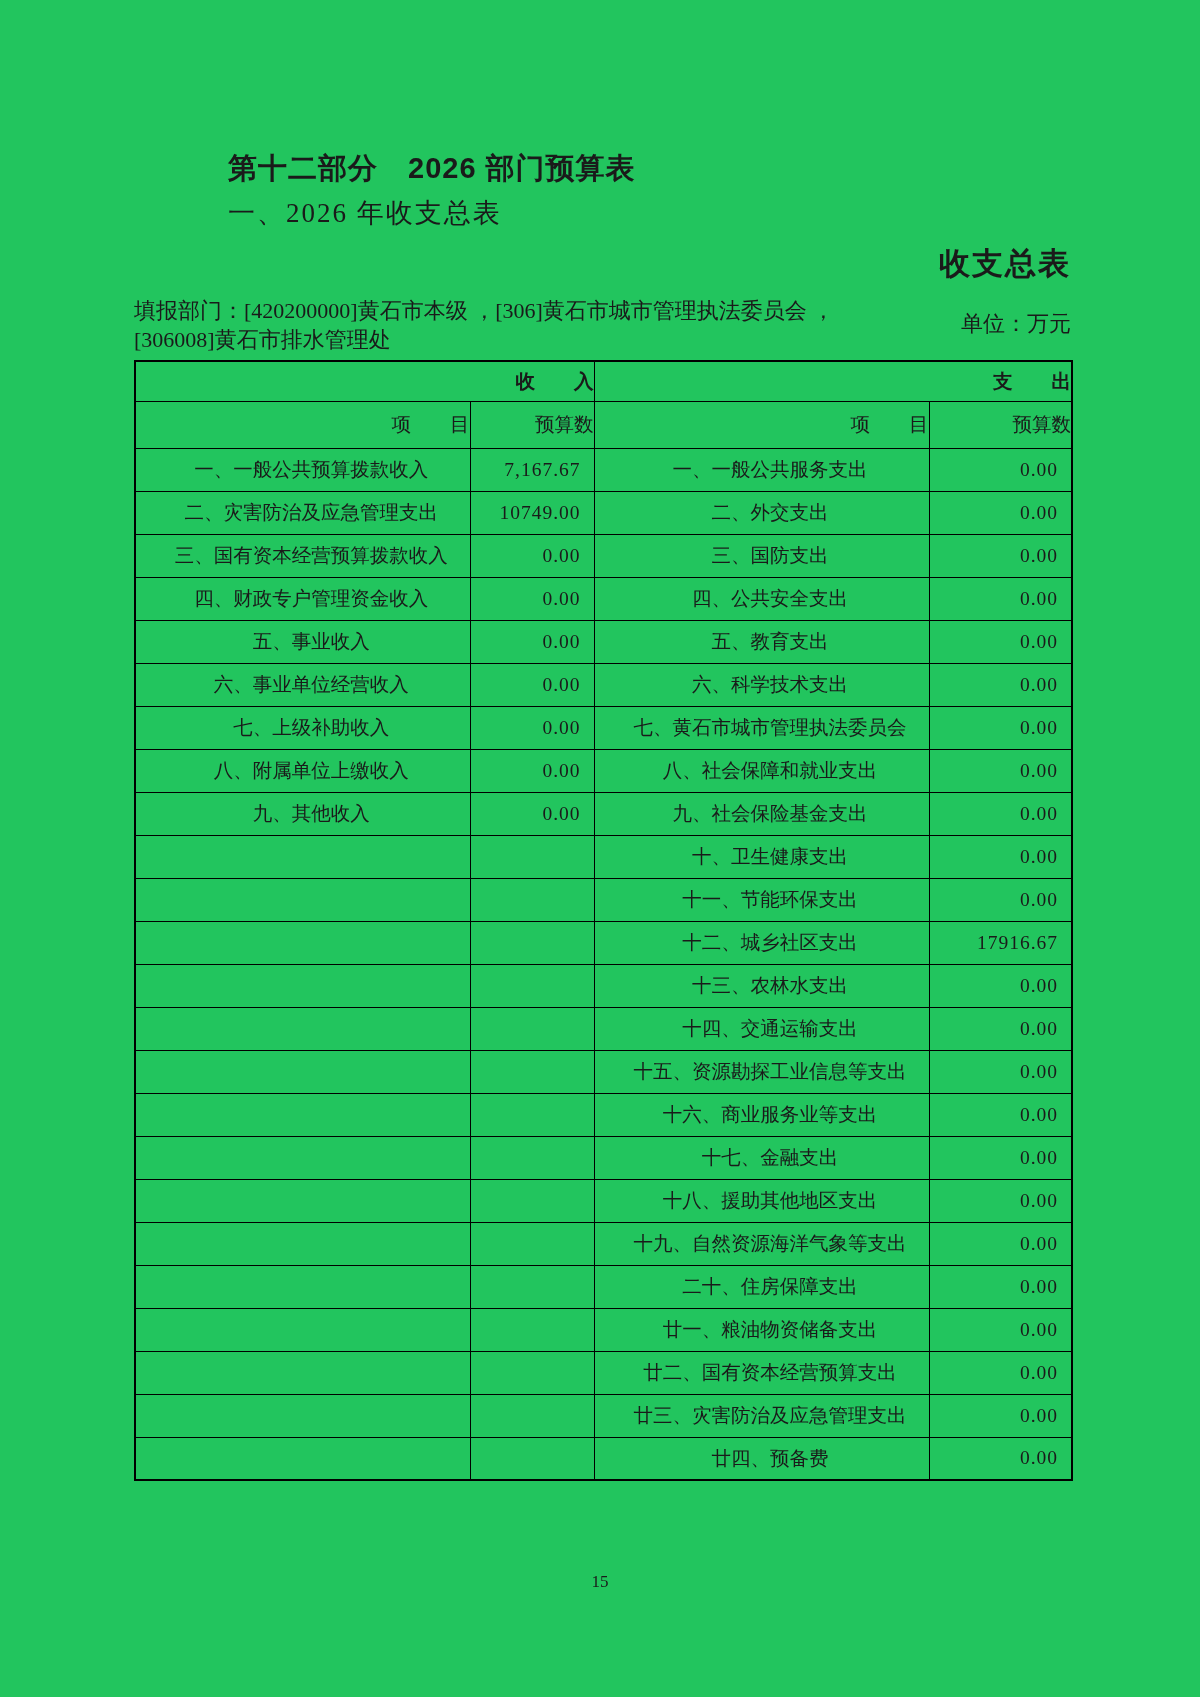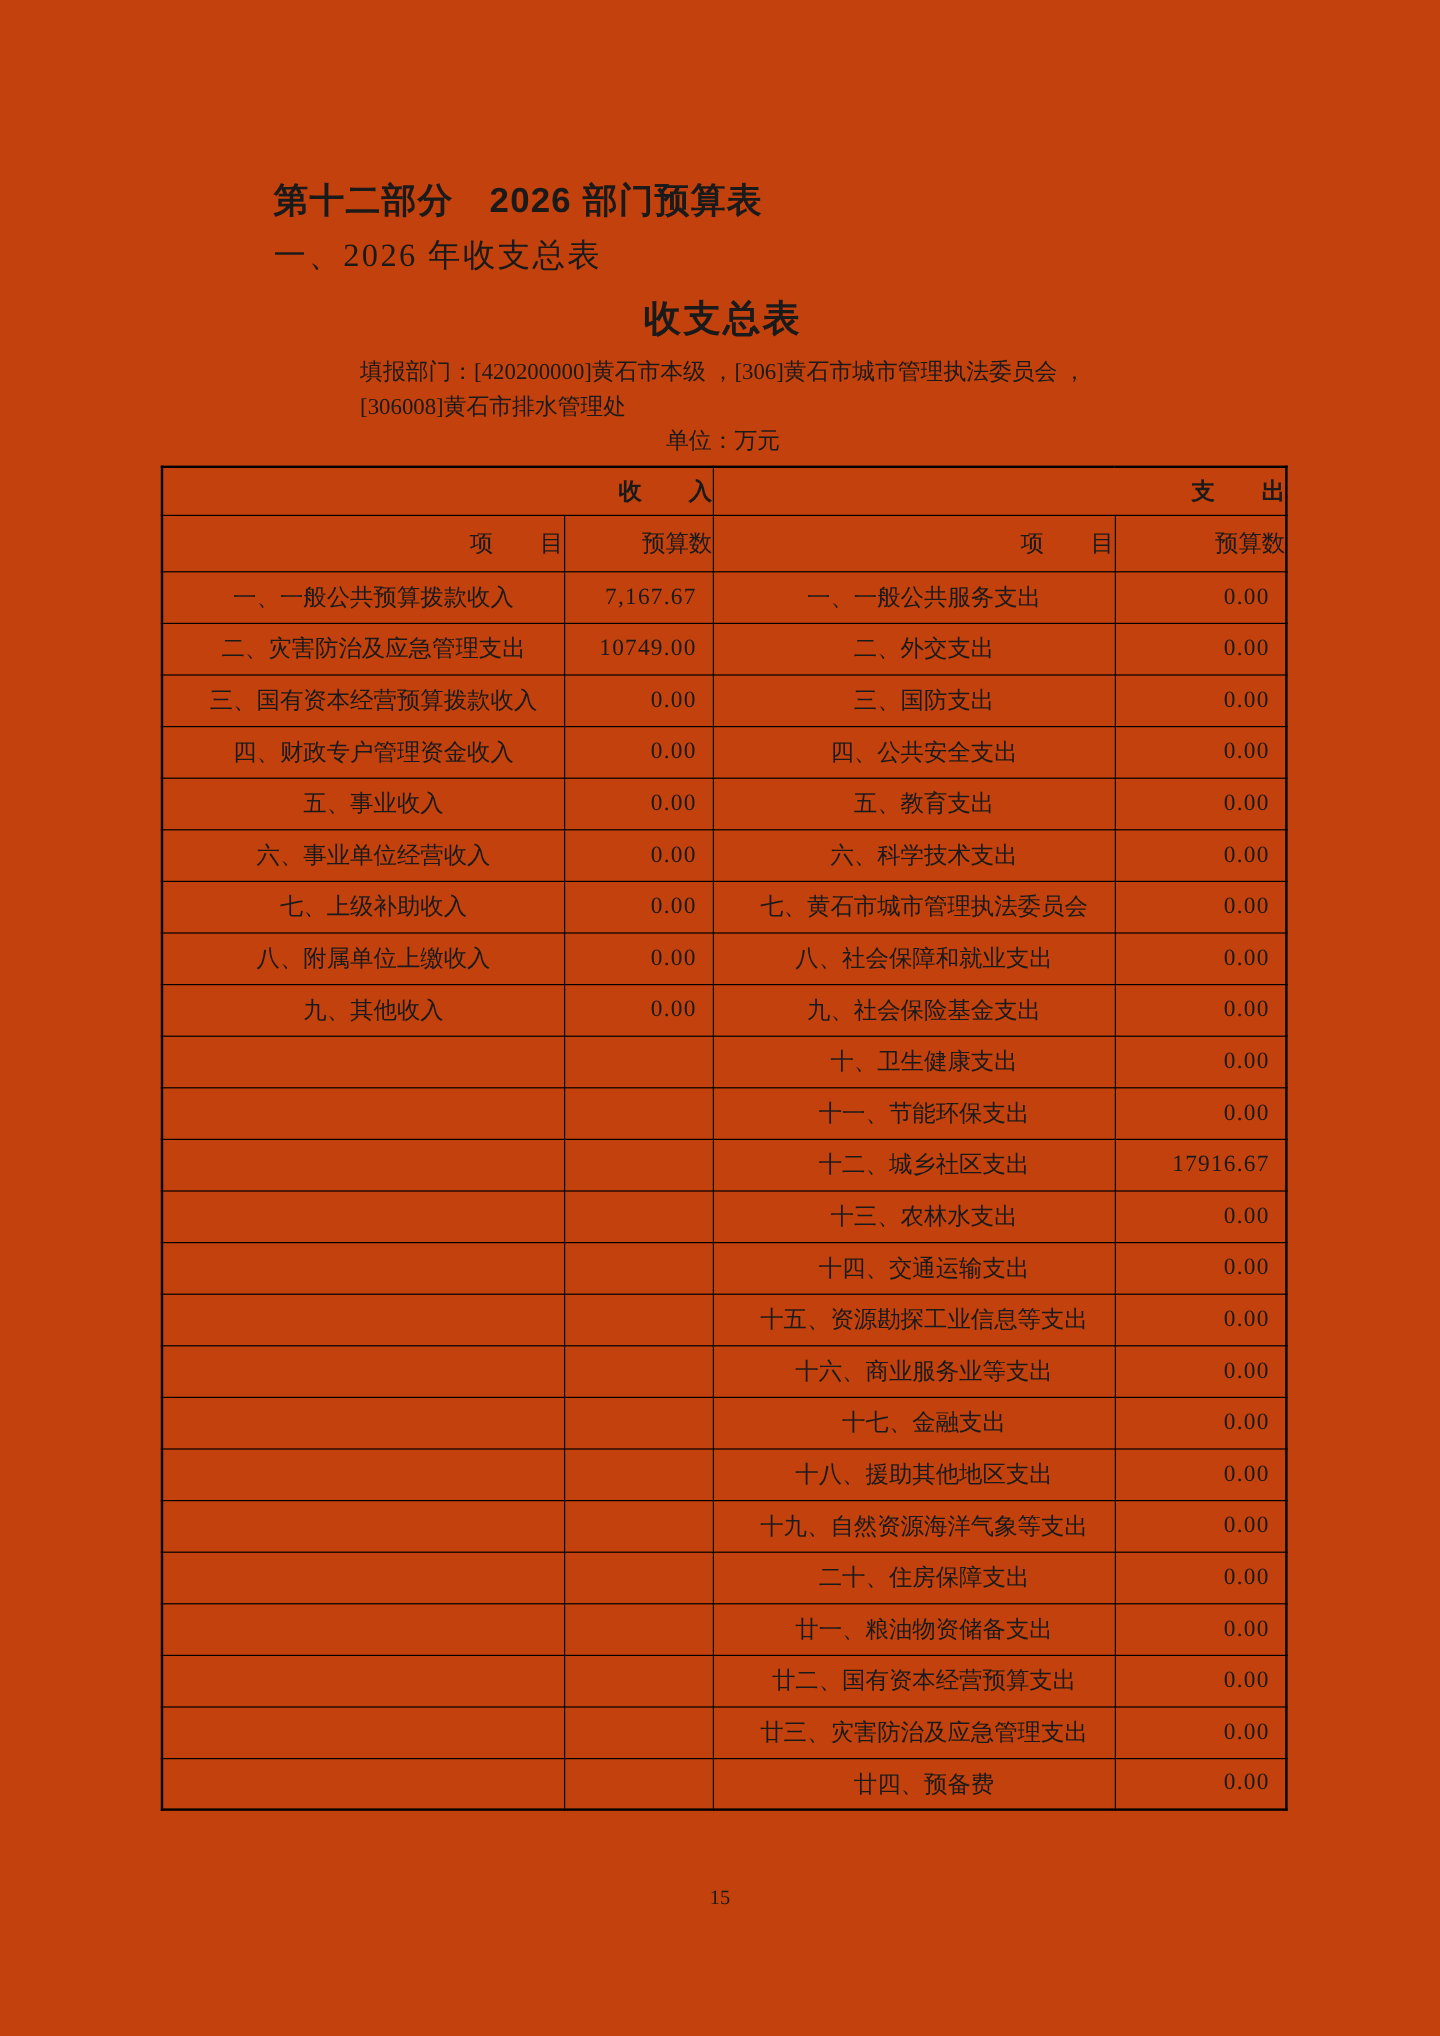--- a/index.html
+++ b/index.html
@@ -2,21 +2,21 @@
 <html><head>
 <meta charset="utf-8">
 <style>
   * { margin: 0; padding: 0; box-sizing: border-box; }
   html, body { background: #e8e8e8; }
   .page {
     position: relative;
     width: 1200px;
     height: 1697px;
     margin: 0 auto;
-    background: #c2410c;
+    background: #22c55e;
     color: #1a1a1a;
     font-family: "Liberation Serif", "DejaVu Serif", serif;
     overflow: hidden;
   }
   .content {
     position: absolute;
     left: 134px;
     top: 150px;
     width: 937px;
   }
@@ -29,35 +29,34 @@
     letter-spacing: 1px;
   }
   .subsection-title {
     font-size: 27px;
     line-height: 34px;
     margin-left: 94px;
     margin-top: 10px;
     letter-spacing: 2px;
   }
   .table-title {
-    font-family: Liberation Sans, sans-serif;
+    font-family: Liberation Mono, monospace;
     font-weight: bold;
     font-size: 31px;
     line-height: 40px;
-    text-align: center;
+    text-align: right;
     margin-top: 16px;
     letter-spacing: 2px;
   }
   .meta-row {
     display: flex;
     align-items: center;
     justify-content: space-between;
     margin-top: 10px;
-    font-size: 19px;
-    flex-direction: column;
+    font-size: 22px;
   }
   .filing-block { line-height: 29px; max-width: 770px; }
   .unit-label { white-space: nowrap; padding-bottom: 2px; }
   table.budget {
     margin-top: 6px;
     width: 937px;
     border-collapse: collapse;
     table-layout: fixed;
     border: 2px solid #000;
   }

